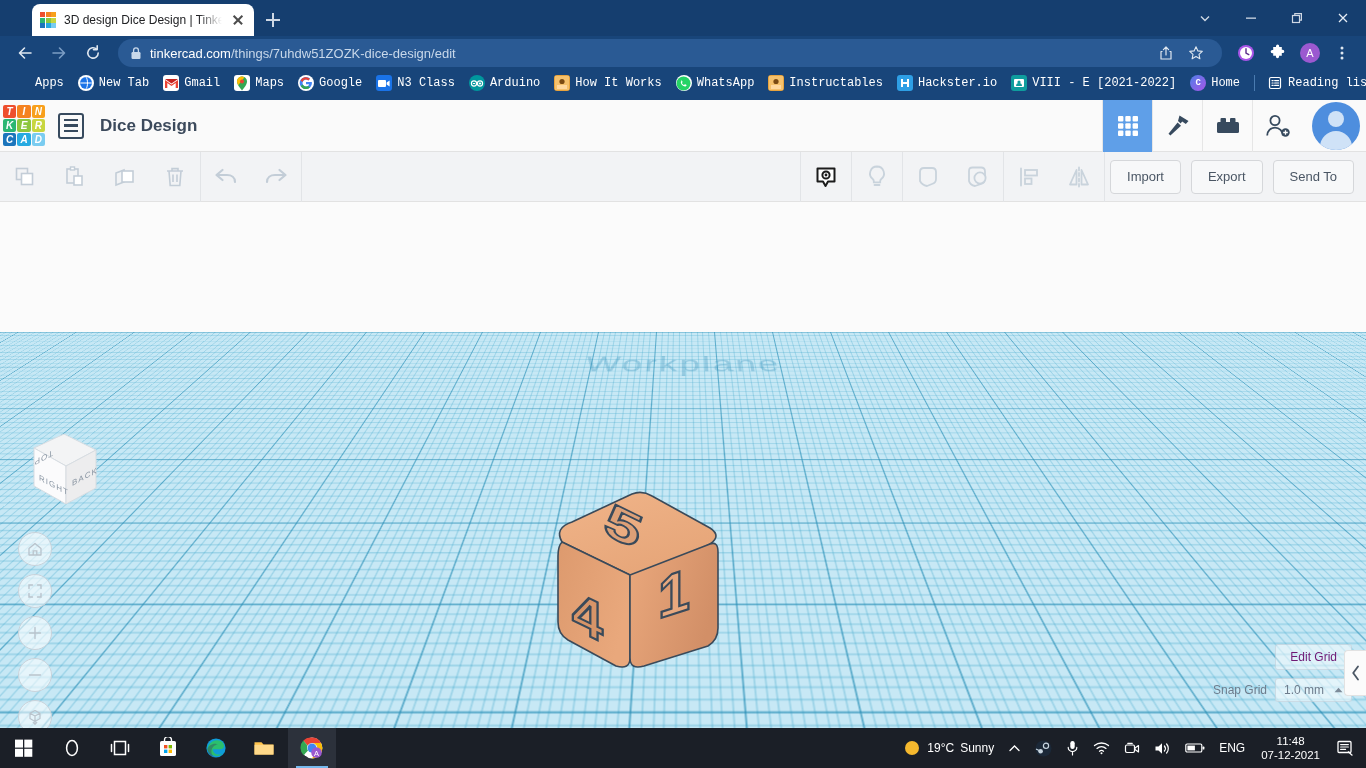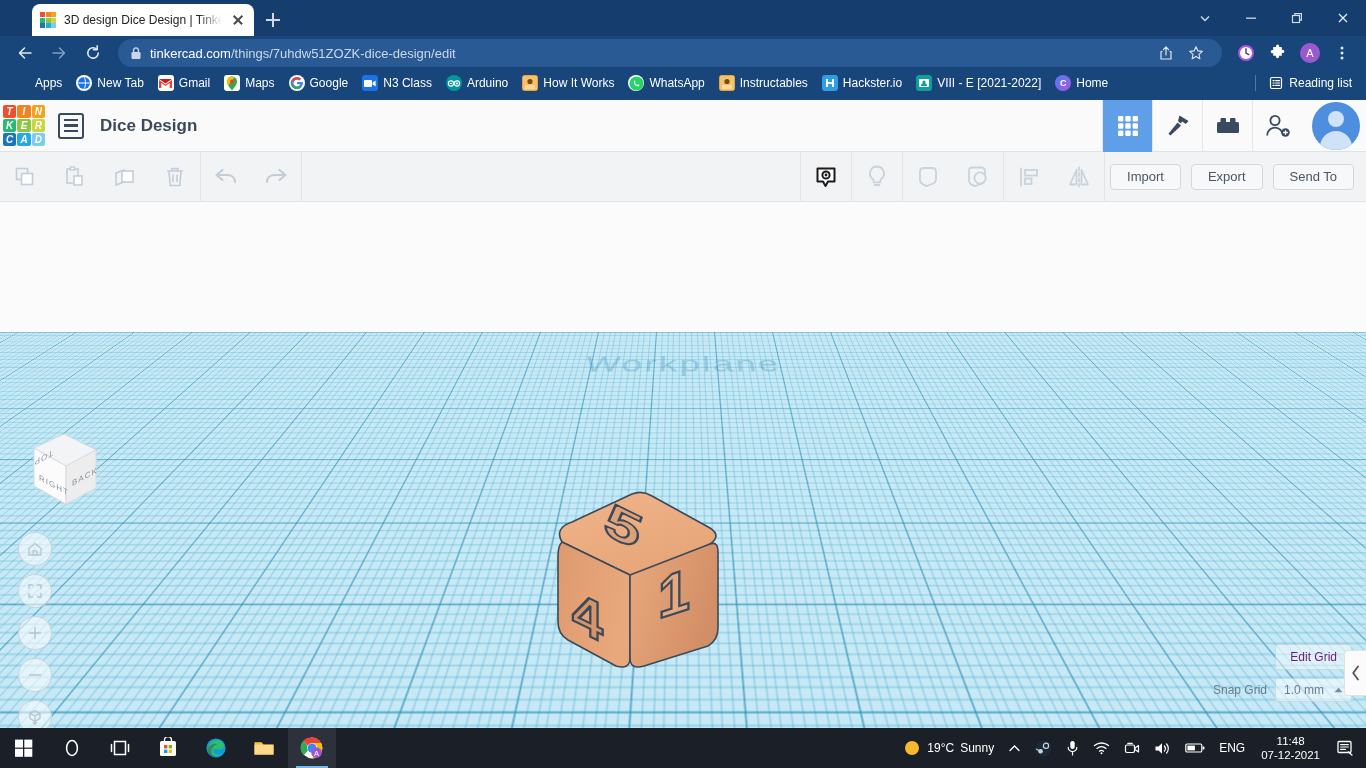--- a/index.html
+++ b/index.html
@@ -51,21 +51,21 @@
     flex:1; height:28px; background:#2a5a94; border-radius:14px;
     display:flex; align-items:center; padding:0 12px; gap:8px; margin:0 6px; cursor:text;
   }
   .omni-url { font-size:13px; color:#c8d8ea; white-space:nowrap; overflow:hidden; }
   .omni-url b { color:#ffffff; font-weight:normal; }
   .omni-right { display:flex; align-items:center; gap:2px; margin-left:auto; }
   .toolicon { width:28px; height:28px; display:flex; align-items:center; justify-content:center; cursor:pointer; flex:0 0 28px; }
 
   
   .bookmarks { height:26px; background:#18457a; display:flex; align-items:center; padding:0 8px; gap:2px; font-size:12px; color:#fff; white-space:nowrap;}
-  .bm { display:flex; align-items:center; gap:5px; padding:2px 6px; border-radius:4px; cursor:pointer; }
+  .bm { display:flex; align-items:center; gap:5px; padding:2px 6px; border-radius:4px; cursor:pointer;font-family:Liberation Mono, monospace; }
   .bm span { font-size:12px; color:#ffffff; }
   .bm-ico { width:16px; height:16px; flex:0 0 16px; border-radius:3px; display:flex; align-items:center; justify-content:center; font-size:9px; color:#fff; font-weight:bold; overflow:hidden; }
   .bm-sep { width:1px; height:16px; background:#4a7bb0; margin:0 6px; }
 
   
   .page { position:absolute; left:0; top:100px; width:1366px; height:628px; background:#ffffff; }
 
   .tc-header { height:52px; background:#fafafa; border-bottom:1px solid #e2e2e2; display:flex; align-items:center; }
   .tc-logo { width:48px; height:48px; display:grid; grid-template-columns:repeat(3,1fr); grid-template-rows:repeat(3,1fr); gap:1px; padding:3px; cursor:pointer; }
   .tc-logo i { display:flex; align-items:center; justify-content:center; font-size:10px; font-weight:bold; color:#fff; border-radius:2px; }
@@ -78,21 +78,21 @@
   .avatar { width:48px; height:48px; border-radius:50%; background:#4e8ede; margin:0 6px 0 10px; overflow:hidden; position:relative; cursor:pointer; flex:0 0 48px;}
   .avatar::before { content:""; position:absolute; left:16px; top:9px; width:16px; height:16px; border-radius:50%; background:#cfe2f7; }
   .avatar::after { content:""; position:absolute; left:8px; top:29px; width:32px; height:24px; border-radius:16px 16px 0 0; background:#cfe2f7; }
 
   .tc-toolbar { height:50px; background:#f2f3f5; border-bottom:1px solid #e2e2e2; display:flex; align-items:center; }
   .tb-group { display:flex; align-items:center; height:50px; }
   .tb-ico { width:50px; height:50px; display:flex; align-items:center; justify-content:center; cursor:pointer; }
   .tb-div { width:1px; height:50px; background:#e2e4e7; }
   .tb-spacer { flex:1; }
   .tb-btn {
-    height:26px; padding:0 16px; margin:0 5px; border:1px solid #d5d7da; border-radius:4px;
+    height:34px; padding:0 16px; margin:0 5px; border:1px solid #d5d7da; border-radius:4px;
     background:#f7f8f9; font-size:13px; color:#4a5664; display:flex; align-items:center; cursor:pointer;
     font-family:"Liberation Sans", sans-serif;
   }
 
   
   .canvas { position:absolute; left:0; top:102px; width:1366px; height:526px; background:#fbfbfb; overflow:hidden; }
   .plane-wrap { position:absolute; left:0; top:0; width:1366px; height:526px; perspective:620px; perspective-origin:50% 14%; overflow:hidden; }
   .plane {
     position:absolute; left:-40px; top:130px; width:1446px; height:1180px;
     transform: rotateX(62deg);

